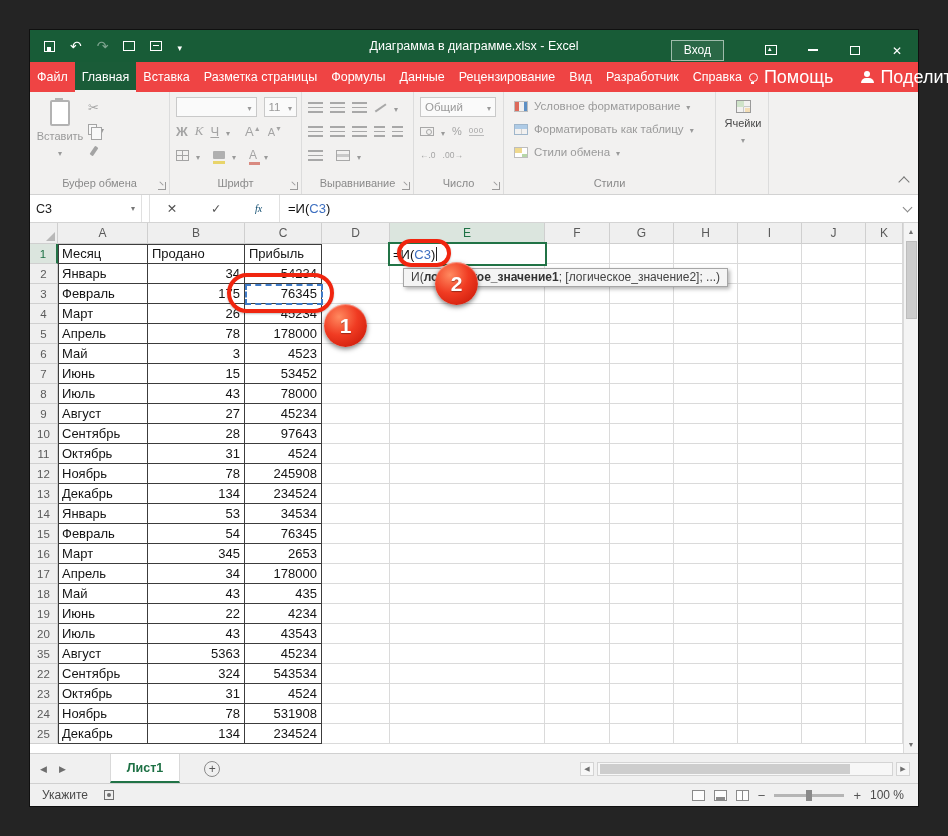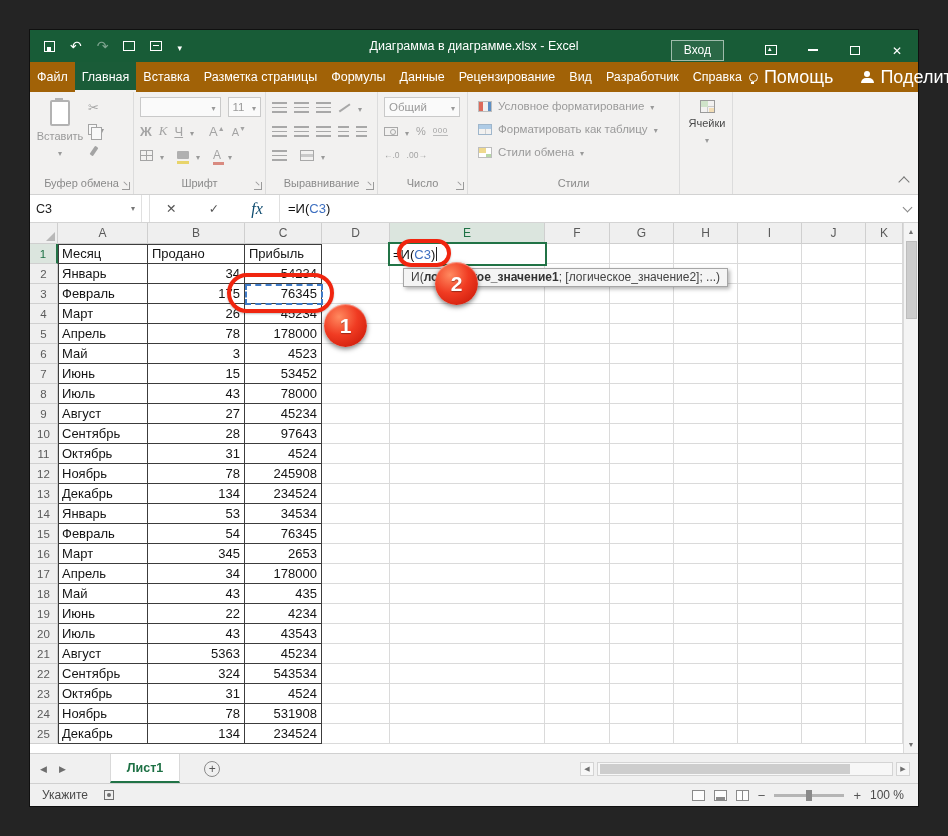--- a/index.html
+++ b/index.html
@@ -22,21 +22,21 @@
 .tb-right{position:absolute;right:0;top:0;height:40px;display:flex;align-items:center}
 .signin{height:21px;padding:0 12px;border:1px solid rgba(255,255,255,.55);background:rgba(255,255,255,.08);font-size:12px;display:flex;align-items:center;margin-right:26px}
 .winbtn{width:42px;height:32px;display:flex;align-items:center;justify-content:center}
 .i-ribopt{width:12px;height:10px;border:1.2px solid #fff;position:relative}
 .i-ribopt::after{content:"▴";position:absolute;left:2px;top:-1px;font-size:7px;color:#fff}
 .i-min{width:10px;height:1.5px;background:#fff}
 .i-max{width:10px;height:9px;border:1.3px solid #fff}
 .i-close::after{content:"✕";font-size:12px;color:#fff}
 
 
-.tabrow{position:absolute;left:0;top:32px;width:888px;height:30px;background:#a16207;display:flex;color:#fff}
+.tabrow{position:absolute;left:0;top:32px;width:888px;height:30px;background:#ef4444;display:flex;color:#fff}
 .tabs{display:flex}
 .rtab{padding:0 7px;line-height:30px;font-size:12.5px;white-space:nowrap}
 .rtab.active{background:#1a5c38;box-shadow:inset 0 -2px 0 #f2f1f0}
 .tab-right{margin-left:auto;display:flex;align-items:center;gap:28px;padding-right:12px;font-size:18px}
 .tr-item{display:flex;align-items:center;gap:6px;white-space:nowrap}
 .i-bulb{width:9px;height:9px;border:1.4px solid #fff;border-radius:50%;position:relative}
 .i-bulb::after{content:"";position:absolute;left:1.6px;top:8px;width:3px;height:2.5px;background:#fff}
 .i-person{width:13px;height:12px;position:relative}
 .i-person::before{content:"";position:absolute;left:3px;top:0;width:6px;height:6px;border-radius:50%;background:#fff}
 .i-person::after{content:"";position:absolute;left:0;top:7px;width:13px;height:5px;border-radius:6px 6px 0 0;background:#fff}
@@ -91,21 +91,21 @@
 .dark{color:#4a4a4a}
 .collapse{position:absolute;right:10px;bottom:8px;width:8px;height:8px;border-left:1.5px solid #777;border-top:1.5px solid #777;transform:rotate(45deg)}
 
 
 .fbar{position:absolute;left:0;top:165px;width:888px;height:28px;background:#fff;border-bottom:1px solid #d4d4d4;display:flex;align-items:stretch}
 .namebox{width:112px;display:flex;align-items:center;padding:0 6px;font-size:12.5px;color:#222;border-right:1px solid #e0e0e0}
 .nb-car{margin-left:auto;font-size:8px;color:#777}
 .fb-div{width:8px;border-right:1px solid #e0e0e0}
 .fb-btns{width:130px;display:flex;align-items:center;justify-content:space-around;border-right:1px solid #e0e0e0}
 .fb-btn{font-size:12.5px;color:#555}
-.fb-fx{font-style:italic;font-family:"Liberation Serif",serif;color:#0c4a6e;font-size:16px}
+.fb-fx{font-style:italic;font-family:"Liberation Serif",serif;color:#0c4a6e;font-size:10px}
 .fb-input{flex:1;display:flex;align-items:center;padding-left:8px;font-size:13px;color:#111}
 .ref{color:#3d6fc0}
 .fb-exp{width:22px;display:flex;align-items:center;justify-content:center}
 .i-chevd{width:7px;height:7px;border-left:1.5px solid #888;border-bottom:1.5px solid #888;transform:rotate(-45deg);margin-top:-3px}
 
 
 .sheet-area{position:absolute;left:0;top:193px;width:873px;height:530px;background:#fff;overflow:hidden}
 .grid{position:absolute;left:0;top:0;display:grid;grid-template-columns:28px 90px 97px 77px 68px 155px 65px 64px 64px 64px 64px 37px;grid-template-rows:21px;grid-auto-rows:20px}
 .corner{background:#efefef;border-right:1px solid #cfcfcf;border-bottom:1px solid #cfcfcf;position:relative}
 .corner::after{content:"";position:absolute;right:2px;bottom:2px;border-bottom:9px solid #b8b8b8;border-left:9px solid transparent}
@@ -228,21 +228,21 @@
             <span>Помощь</span>
           </div>
       <div class="tr-item">
             <span class="i-person"></span>
             <span>Поделиться</span>
           </div>
     </div>
   </div>
 
   <div class="ribbon">
-    <div class="rgroup" style="width:104px">
+    <div class="rgroup" style="width:140px">
       <div class="rbody">
         <div class="bigbtn" style="width:48px">
           <span class="clip"></span>
           <span>Вставить</span>
           <span class="caronly"></span>
         </div>
         <div class="smallcol">
           <div class="srow">
                 <span class="i-scis"></span>
               </div>
@@ -647,21 +647,21 @@
           <div class="gcell tbl num">43</div>
           <div class="gcell tbl num">43543</div>
           <div class="gcell"></div>
           <div class="gcell"></div>
           <div class="gcell"></div>
           <div class="gcell"></div>
           <div class="gcell"></div>
           <div class="gcell"></div>
           <div class="gcell"></div>
           <div class="gcell"></div>
-          <div class="rhdr">21</div>
+          <div class="rhdr">35</div>
           <div class="gcell tbl tbl-l">Август</div>
           <div class="gcell tbl num">5363</div>
           <div class="gcell tbl num">45234</div>
           <div class="gcell"></div>
           <div class="gcell"></div>
           <div class="gcell"></div>
           <div class="gcell"></div>
           <div class="gcell"></div>
           <div class="gcell"></div>
           <div class="gcell"></div>

